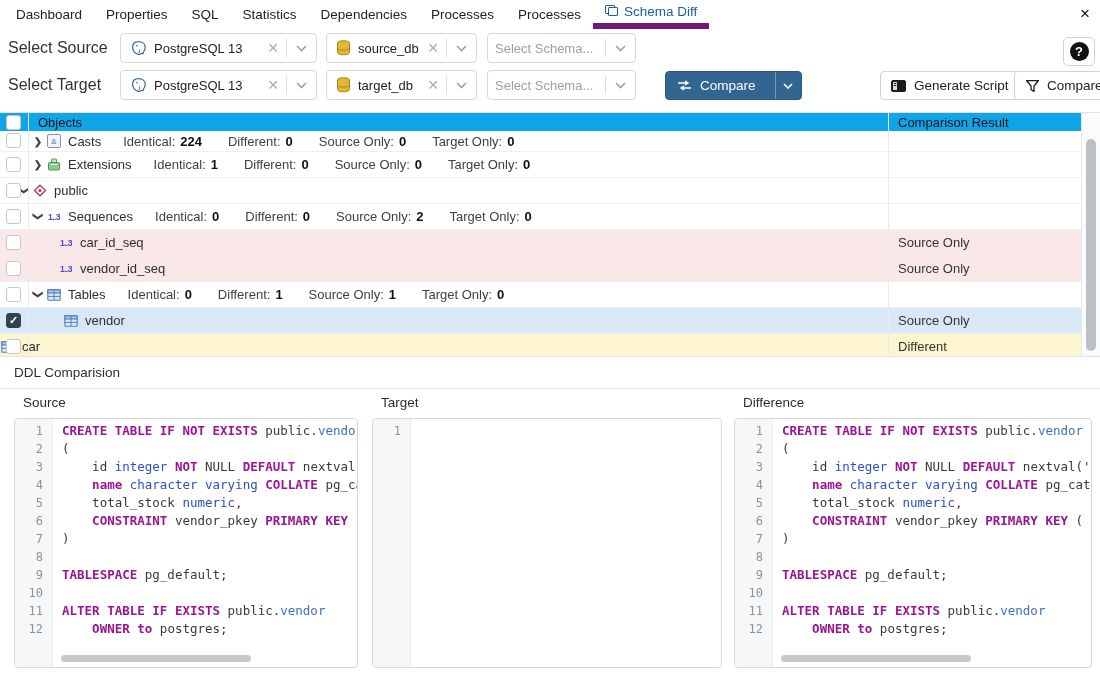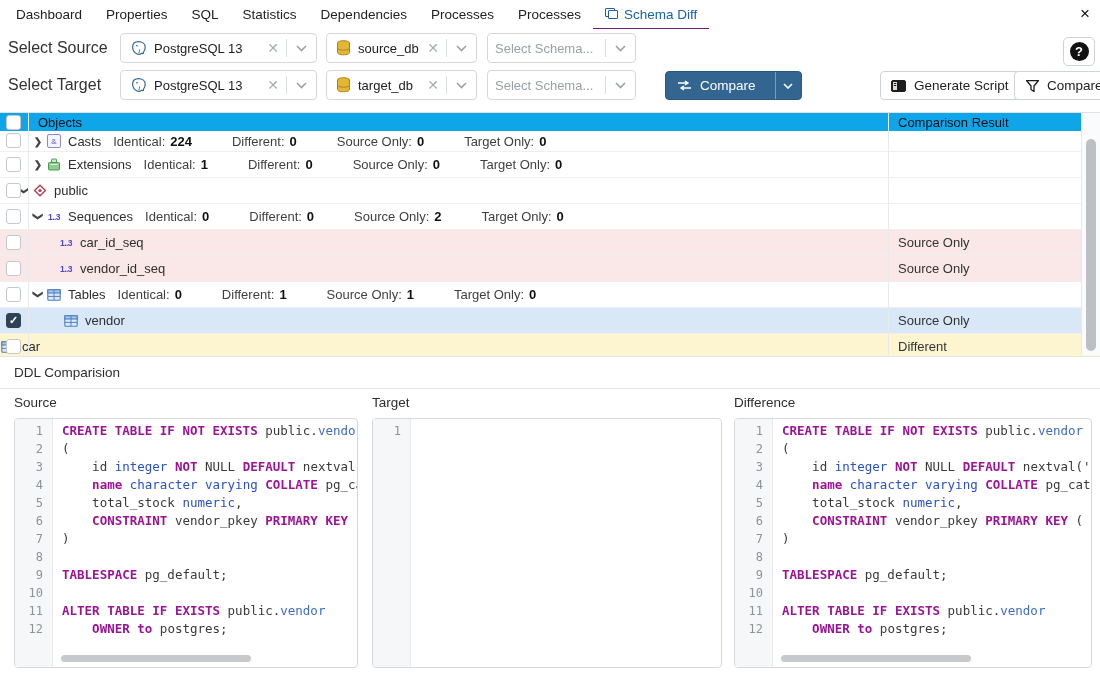--- a/index.html
+++ b/index.html
@@ -3,21 +3,21 @@
 <meta charset="utf-8">
 <style>
   html,body{margin:0;padding:0;}
   body{width:1100px;height:682px;position:relative;background:#fff;overflow:hidden;
        font-family:"Liberation Sans",sans-serif;color:#222;}
   
   .tabbar{position:absolute;top:0;left:0;right:0;height:29px;border-bottom:1px solid #d9dde1;
           display:flex;align-items:stretch;padding-left:4px;background:#fff;}
   .tab{display:flex;align-items:center;gap:6px;padding:0 12px;font-size:13.5px;color:#222;
        cursor:pointer;box-sizing:border-box;}
-  .tab.active{color:#1b61a6;border-bottom:1px solid #701a75;font-weight:500;}
+  .tab.active{color:#1b61a6;border-bottom:6px solid #701a75;font-weight:500;}
   .tab-close{position:absolute;right:10px;top:4px;font-size:17px;color:#111;cursor:pointer;line-height:20px;}
   .sdiff-ico{display:inline-block;width:13px;height:11px;position:relative;}
   .sdiff-ico:before{content:"";position:absolute;left:0;top:0;width:8px;height:7px;border:1.5px solid #1b61a6;border-radius:1px;}
   .sdiff-ico:after{content:"";position:absolute;right:0;bottom:0;width:8px;height:7px;border:1.5px solid #1b61a6;border-radius:1px;background:#fff;}
   
   .toolbar{position:absolute;top:29px;left:0;right:0;height:83px;background:#fff;}
   .tlabel{position:absolute;left:8px;font-size:16px;color:#333;line-height:30px;}
   .select{position:absolute;height:30px;box-sizing:border-box;border:1px solid #d4d8dc;border-radius:4px;
           background:#fff;display:flex;align-items:center;cursor:pointer;}
   .sel-icon{margin-left:9px;display:flex;align-items:center;}
@@ -52,36 +52,36 @@
   .grow.blue{background:#d9e8f6;}
   .grow.yellow{background:#fcf5cf;}
   .rowin{display:flex;align-items:center;height:100%;overflow:hidden;}
   .cb{position:absolute;left:6px;top:50%;margin-top:-8px;width:15px;height:15px;box-sizing:border-box;
       border:1.5px solid #c3c8cd;border-radius:3px;background:#fff;cursor:pointer;z-index:4;}
   .cb.checked{background:#2f4356;border-color:#2f4356;color:#fff;font-size:11px;font-weight:700;
       display:flex;align-items:center;justify-content:center;line-height:1;}
   .chev{width:16px;font-size:10px;color:#444;font-weight:700;display:inline-flex;justify-content:center;cursor:pointer;}
   .chev.down{transform:rotate(90deg);}
   .tree-label{font-size:13px;color:#2e2e2e;margin-left:6px;white-space:nowrap;}
-  .stats{display:flex;margin-left:12px;gap:40px;white-space:nowrap;}
+  .stats{display:flex;margin-left:22px;gap:26px;white-space:nowrap;}
   .stat{font-size:13px;color:#3f3f3f;}
   .stat b{color:#101010;margin-left:5px;font-weight:700;}
   .result-cell{position:absolute;left:898px;top:0;bottom:0;display:flex;align-items:center;font-size:13px;color:#333;}
   .vtrack{position:absolute;left:1081px;top:0;bottom:0;width:19px;background:#fafbfc;border-left:1px solid #e6e9eb;z-index:5;}
   .vthumb{position:absolute;left:4px;width:10px;border-radius:5px;background:#bcc0c5;cursor:pointer;}
   
   .ticon{display:inline-flex;align-items:center;justify-content:center;width:16px;height:14px;}
   .ic-casts{width:12px;height:12px;border:1px solid #8a8ad2;border-radius:2px;color:#5b5bc0;font-size:8px;
             display:flex;align-items:center;justify-content:center;background:#f4f4fd;}
   .ic-seq{font-size:8.5px;font-weight:700;color:#4848d8;letter-spacing:-0.5px;}
   
   .ddl-titlebar{position:absolute;top:356px;left:0;right:0;height:33px;box-sizing:border-box;
                 border-top:1px solid #e3e6e9;border-bottom:1px solid #e3e6e9;display:flex;align-items:center;
                 padding-left:14px;font-size:13.5px;color:#2e2e2e;background:#fff;}
-  .panel-label{position:absolute;top:395px;font-size:13.5px;color:#2e2e2e;}
+  .panel-label{position:absolute;top:395px;font-size:13.5px;color:#2e2e2e;margin-left:9px;}
   .panel{position:absolute;top:418px;height:250px;box-sizing:border-box;border:1px solid #d5d9dd;border-radius:4px;
          background:#fff;overflow:hidden;}
   .gutter-bg{position:absolute;left:0;top:0;bottom:0;width:37px;background:#f6f7f8;border-right:1px solid #e8eaec;}
   .code{position:absolute;left:0;right:0;top:3px;}
   .codeline{position:relative;height:18px;line-height:18px;font-family:"DejaVu Sans Mono",monospace;
             font-size:12.5px;white-space:pre;}
   .lnum{position:absolute;left:0;width:37px;box-sizing:border-box;text-align:right;padding-right:9px;
         color:#8d939a;font-size:12px;font-family:"DejaVu Sans Mono",monospace;}
   .lcode{margin-left:47px;overflow:hidden;height:18px;}
   .tok-kw{color:#9c1393;font-weight:600;}

